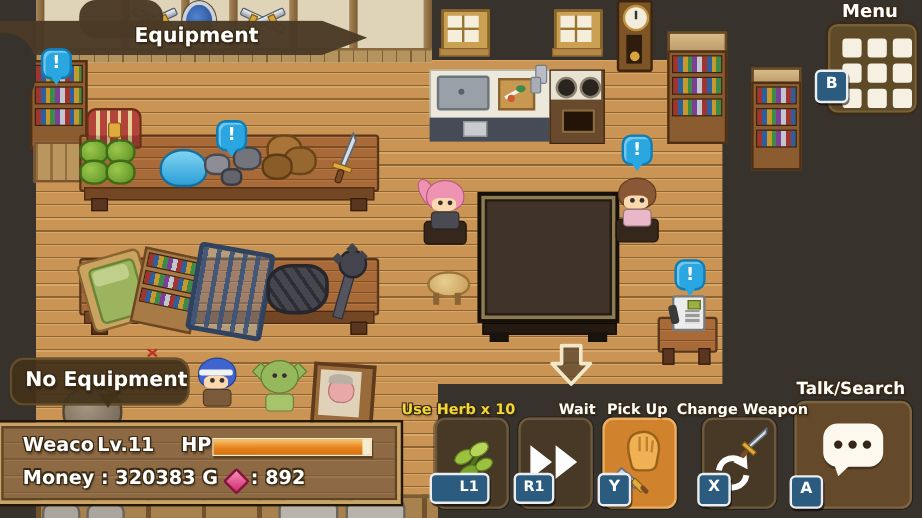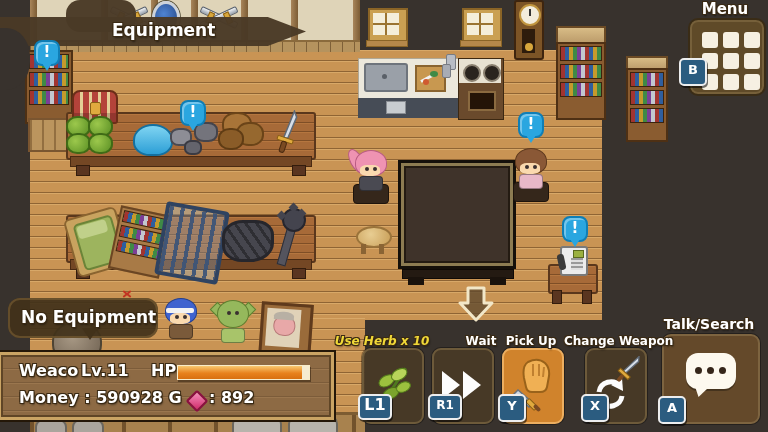--- a/index.html
+++ b/index.html
@@ -341,36 +341,36 @@
   <div class="t" style="left:35px;top:419px;width:28px;height:13px;background:#aaa59d;border:2px solid #6a665e;border-radius:8px 8px 0 0;z-index:3;"></div>
   <div class="t" style="left:72px;top:419px;width:28px;height:13px;background:#aaa59d;border:2px solid #6a665e;border-radius:8px 8px 0 0;z-index:3;"></div>
   <div class="t" style="left:232px;top:414px;width:46px;height:18px;background:#b8b4ac;border:2px solid #6a665e;border-radius:10px 10px 0 0;z-index:3;"></div>
   <div class="t" style="left:288px;top:414px;width:46px;height:18px;background:#b8b4ac;border:2px solid #6a665e;border-radius:10px 10px 0 0;z-index:3;"></div>
 
   <div class="t panel" style="left:-2px;top:352px;width:330px;height:62px;">
     <div class="t otext" style="left:18px;top:6px;font-size:16px;">Weaco</div>
     <div class="t otext" style="left:80px;top:6px;font-size:16px;">Lv.11</div>
     <div class="t otext" style="left:150px;top:6px;font-size:16px;">HP</div>
     <div class="t hpbar" style="left:176px;top:10px;width:131px;height:13px;"></div>
-    <div class="t otext" style="left:18px;top:33px;font-size:16px;">Money : 590928 G</div>
+    <div class="t otext" style="left:18px;top:33px;font-size:16px;">Money : 320383 G</div>
     <div class="t gem" style="left:188px;top:38px;"></div>
     <div class="t otext" style="left:208px;top:33px;font-size:16px;">: 892</div>
   </div>
 
-  <div class="t otext lbl" style="left:327px;top:334px;width:110px;color:#f0d838;font-style:italic;">Use Herb x 10</div>
+  <div class="t otext lbl" style="left:327px;top:334px;width:110px;color:#f0d838;">Use Herb x 10</div>
   <div class="t abtn" style="left:362px;top:348px;width:58px;height:72px;">
     <svg width="38" height="46" viewBox="0 0 36 44" style="position:absolute;left:10px;top:12px;">
       <line x1="8" y1="40" x2="30" y2="6" stroke="#4e7a1e" stroke-width="3"></line>
       <ellipse cx="12" cy="18" rx="8" ry="5" fill="#9cc13e" stroke="#577f1c" transform="rotate(-30 12 18)"></ellipse>
       <ellipse cx="24" cy="12" rx="8" ry="5" fill="#b8d45a" stroke="#577f1c" transform="rotate(-30 24 12)"></ellipse>
       <ellipse cx="16" cy="30" rx="8" ry="5" fill="#7ba32c" stroke="#4e6f18" transform="rotate(-25 16 30)"></ellipse>
       <ellipse cx="28" cy="24" rx="7" ry="4.5" fill="#9cc13e" stroke="#577f1c" transform="rotate(-25 28 24)"></ellipse>
     </svg>
   </div>
-  <div class="t keybadge" style="left:358px;top:394px;width:30px;height:22px;line-height:18px;font-size:16px;">L1</div>
+  <div class="t keybadge" style="left:358px;top:394px;width:30px;height:22px;line-height:18px;font-size:12px;padding-left:16px;">L1</div>
 
   <div class="t otext lbl" style="left:456px;top:334px;width:50px;">Wait</div>
   <div class="t abtn" style="left:432px;top:348px;width:58px;height:72px;">
     <svg width="44" height="30" viewBox="0 0 44 30" style="position:absolute;left:6px;top:20px;">
       <polygon points="2,1 20,15 2,29" fill="#fdfdfd"></polygon>
       <polygon points="23,1 41,15 23,29" fill="#fdfdfd"></polygon>
     </svg>
   </div>
   <div class="t keybadge" style="left:428px;top:394px;width:30px;height:22px;line-height:18px;font-size:12px;">R1</div>
 

